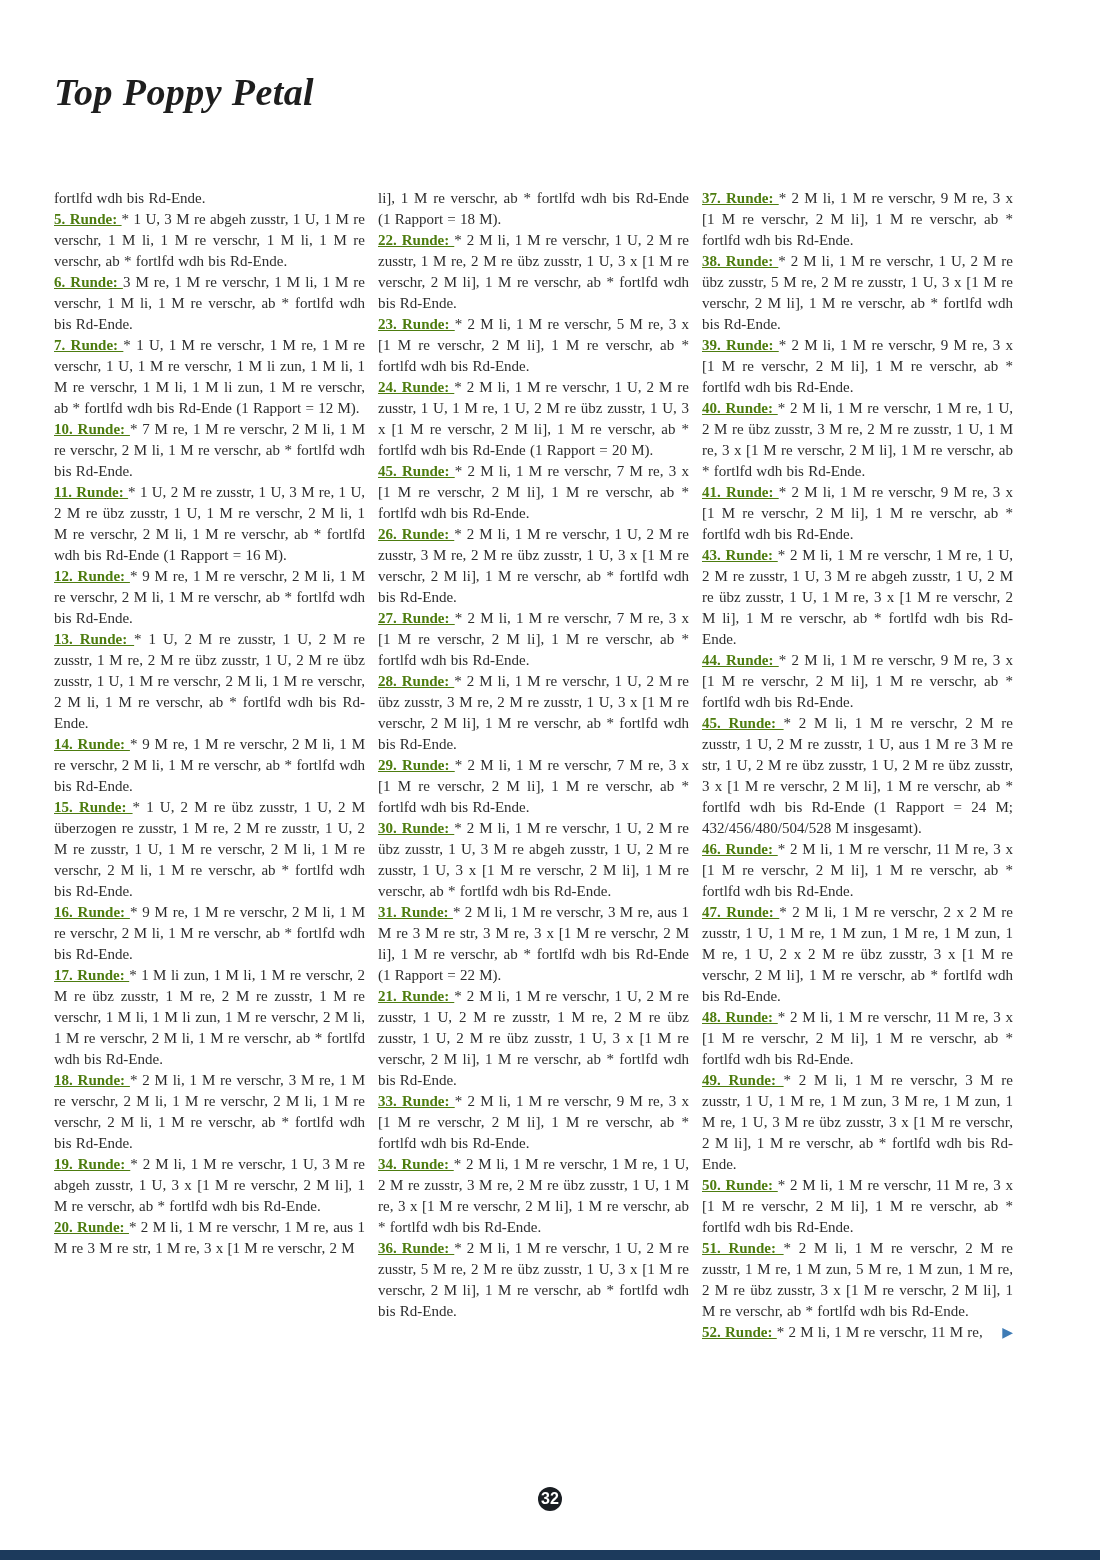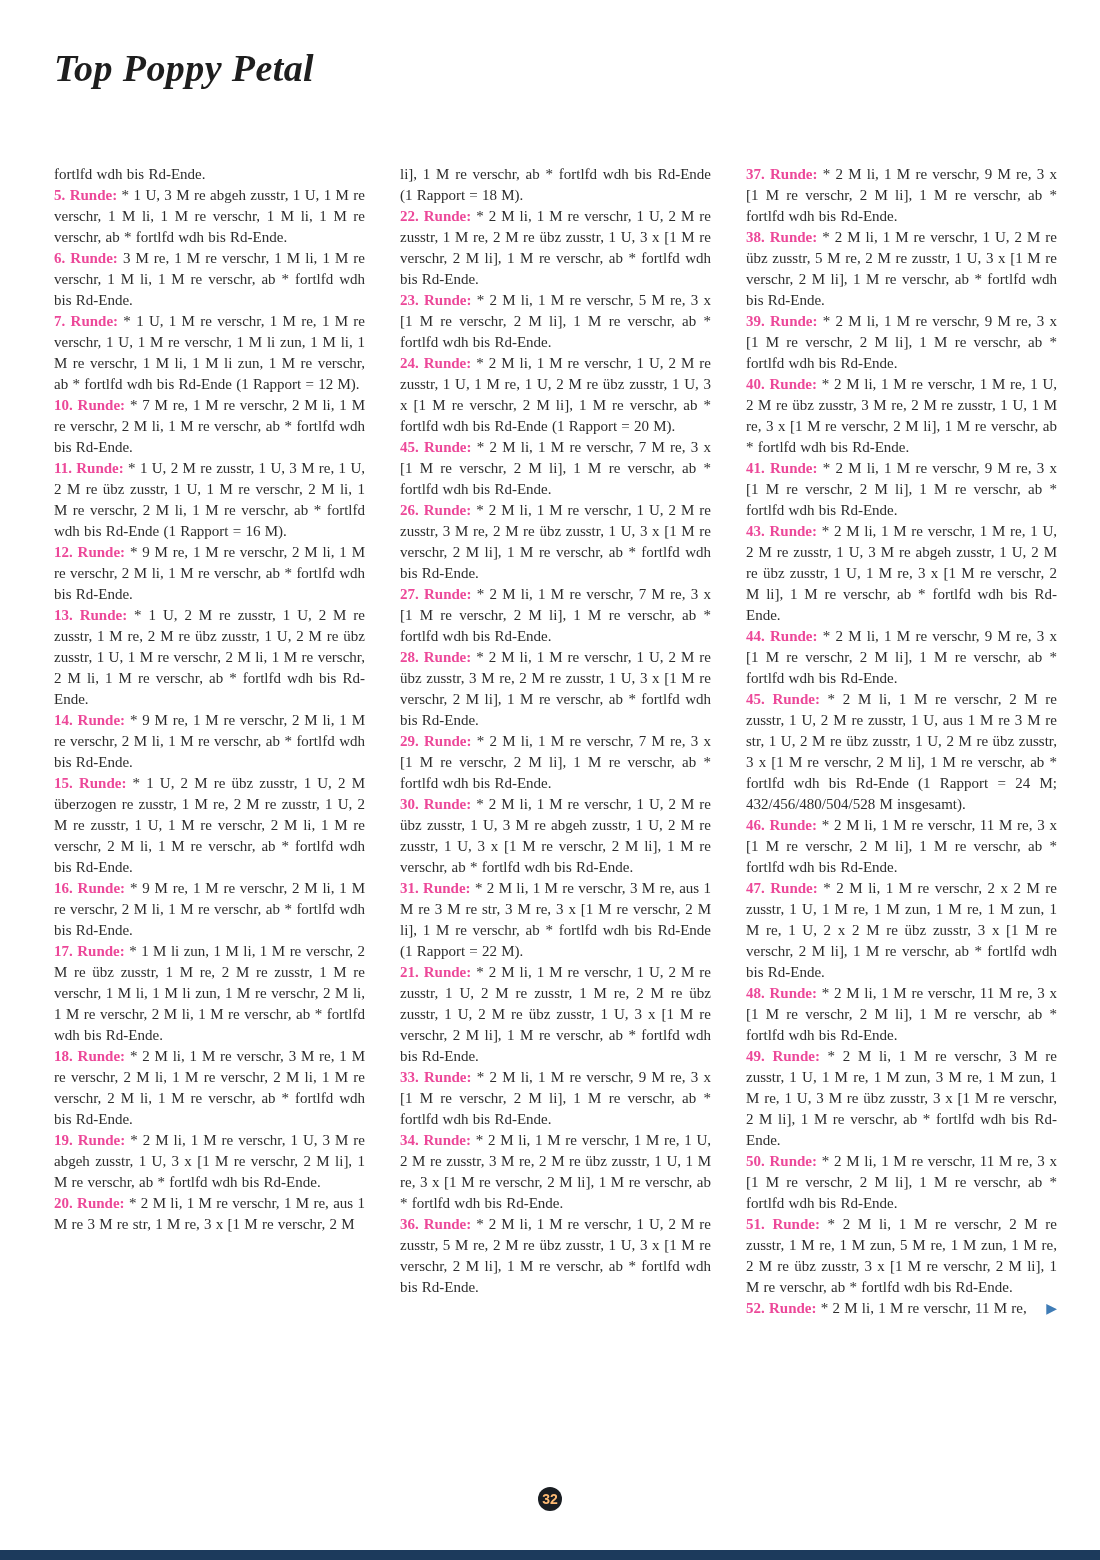--- a/index.html
+++ b/index.html
@@ -4,62 +4,62 @@
 <style>
   * { margin: 0; padding: 0; box-sizing: border-box; }
   html, body { width: 1100px; height: 1560px; }
   body {
     background: #ffffff;
     font-family: "Liberation Serif", serif;
     color: #2d2d2d;
     position: relative;
     overflow: hidden;
   }
-  .page { padding: 46px 54px 0 54px; height: 100%; position: relative; }
+  .page { padding: 70px 54px 0 54px; height: 100%; position: relative; }
   .page-title {
     font-family: "Liberation Serif", serif;
     font-style: italic;
     font-weight: 700;
     font-size: 38px;
     color: #1e1e1e;
     letter-spacing: 0.4px;
   }
   .columns {
     display: flex;
-    gap: 35px;
+    gap: 13px;
     margin-top: 74px;
   }
   .column { width: 311px; flex: 0 0 311px; }
   .entry {
     font-size: 15px;
     line-height: 21px;
     text-align: justify;
     color: #2d2d2d;
     word-spacing: 0.5px;
   }
-  .entry b { font-weight: 700; color: #ec4899; }
+  .entry b { font-weight: 700; color: #4d7c0f; text-decoration: underline; }
   .cont-arrow {
     float: right;
     color: #3f7cb6;
     font-size: 14px;
     line-height: 21px;
     font-family: "DejaVu Sans", sans-serif;
   }
   .page-num {
     position: absolute;
     left: 50%;
     transform: translateX(-50%);
     bottom: 49px;
     width: 24px;
     height: 24px;
     border-radius: 50%;
     background: #191d22;
-    color: #fdba74;
+    color: #ffffff;
     font-family: "Liberation Sans", sans-serif;
-    font-size: 14px;
+    font-size: 16px;
     font-weight: 700;
     display: flex;
     align-items: center;
     justify-content: center;
   }
   .footer-bar {
     position: absolute;
     left: 0;
     bottom: 0;
     width: 100%;

